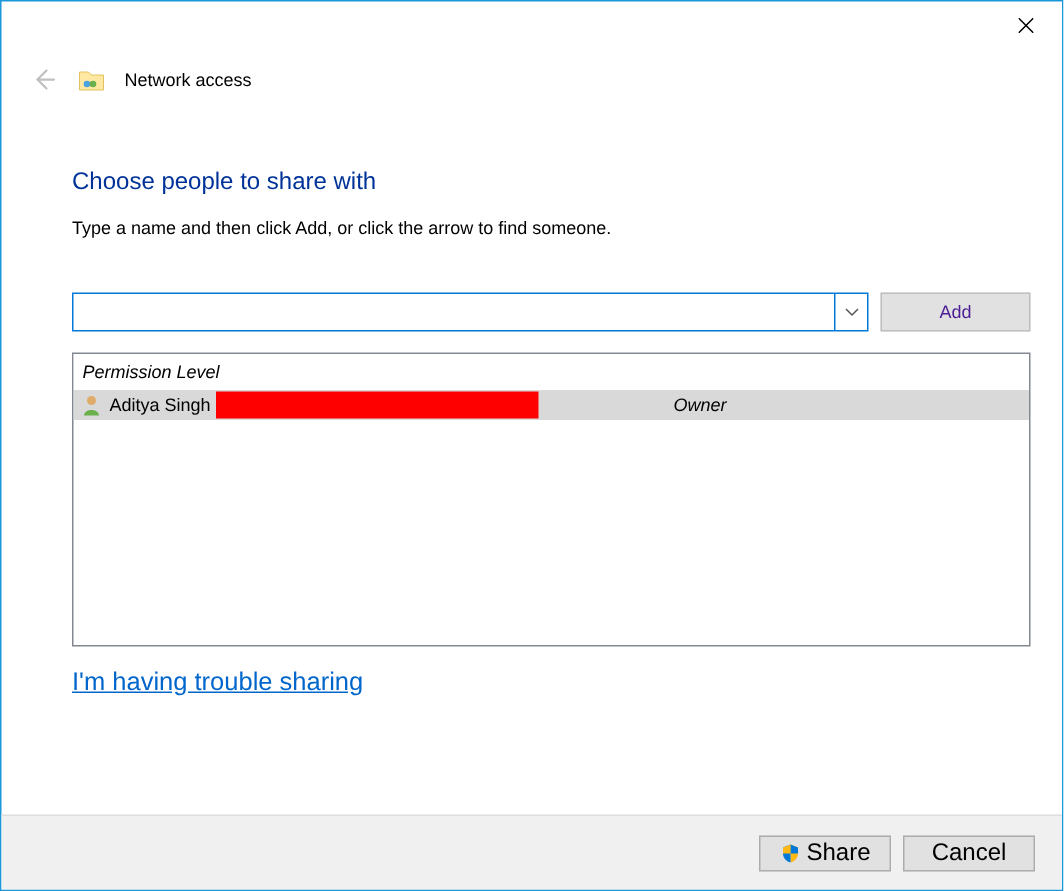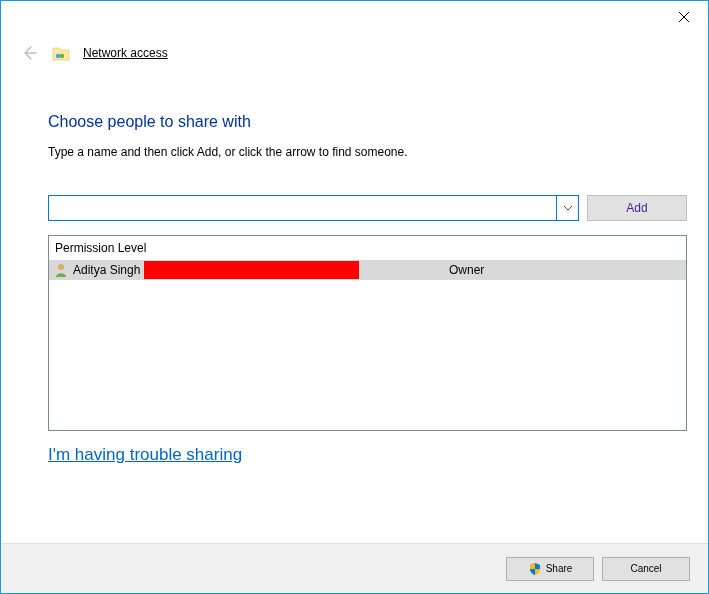--- a/index.html
+++ b/index.html
@@ -42,21 +42,21 @@
   .back-arrow {
     width: 20px; height: 20px;
     color: #bdbdbd;
     display: flex; align-items: center; justify-content: center;
   }
   .folder-icon {
     width: 20px; height: 20px;
     position: relative;
   }
   .folder-icon svg { width: 20px; height: 20px; }
-  .header-title { font-size: 12px; color: #000; text-decoration: underline; }
+  .header-title { font-size: 12px; color: #000; }
 
   .content {
     padding: 28px 21px 10px 47px;
     flex: 1;
     display: flex;
     flex-direction: column;
   }
   .heading {
     color: #003399;
     font-size: 16px;
@@ -124,21 +124,21 @@
   }
   .lv-header > div {
     padding: 0 6px;
     border-right: 1px solid #e5e5e5;
     height: 100%;
     display: flex;
     align-items: center;
   }
   .lv-header > div:last-child { border-right: none; }
   .col-name { width: 396px; }
-  .col-perm { flex: 1; }
+  .col-perm { flex: 1; font-style: italic; }
 
   .lv-row {
     display: flex;
     height: 20px;
     align-items: center;
     background: #d9d9d9;
     font-size: 12px;
   }
   .lv-row > div {
     padding: 0 4px;
@@ -175,21 +175,21 @@
     justify-content: flex-end;
     align-items: center;
     padding: 0 18px;
     gap: 8px;
   }
   .btn {
     min-width: 88px;
     height: 24px;
     border: 1px solid #adadad;
     background: #e1e1e1;
-    font-size: 10px;
+    font-size: 16px;
     display: flex;
     align-items: center;
     justify-content: center;
     gap: 4px;
     cursor: default;
   }
   .shield-icon { width: 14px; height: 14px; }
 </style>
 </head>
 <body>

